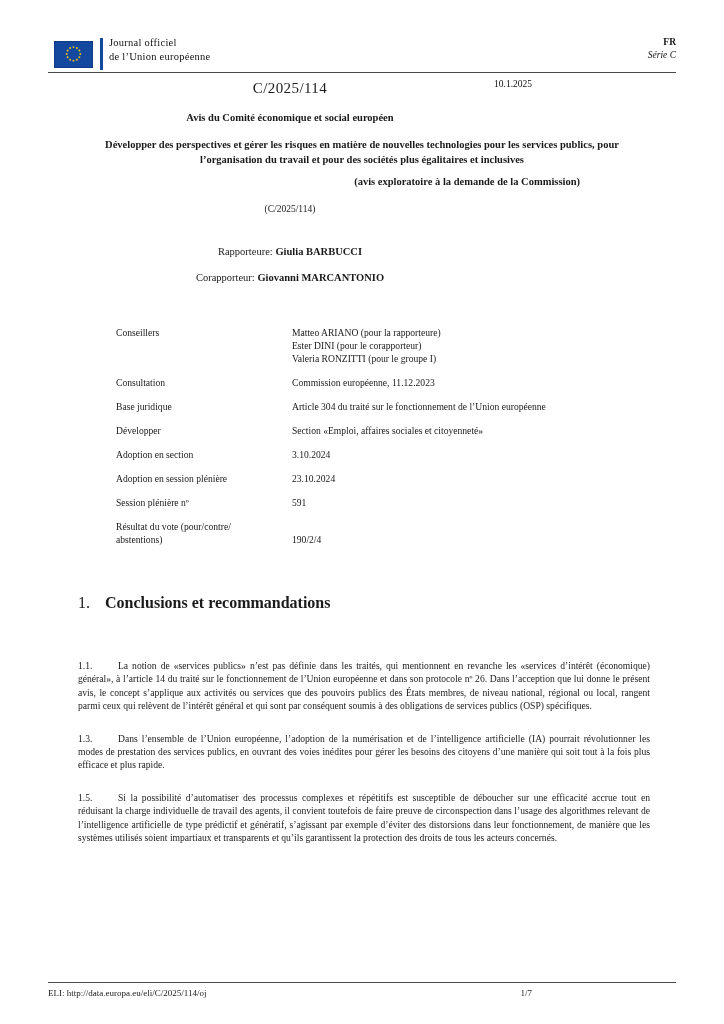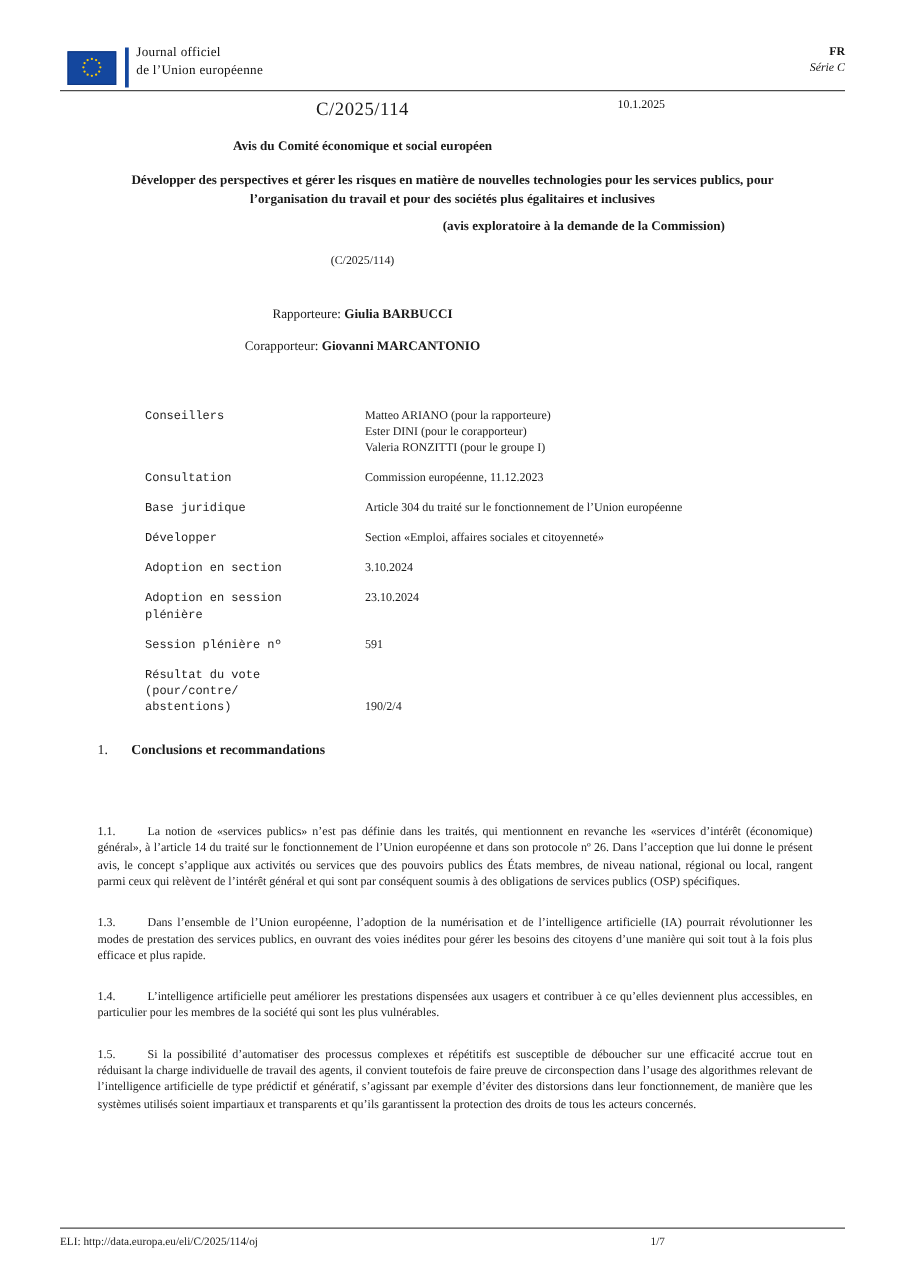--- a/index.html
+++ b/index.html
@@ -159,32 +159,31 @@
   .meta-row {
     display: flex;
     align-items: flex-start;
     margin-bottom: 11px;
   }
   .meta-label {
     width: 176px;
     flex: 0 0 176px;
     padding-right: 24px;
     box-sizing: border-box;
-    font-family: Liberation Mono, monospace;
   }
   .meta-value { flex: 1 1 auto; }
   .meta-value div { white-space: nowrap; }
   .meta-row.vote .meta-value { align-self: flex-end; padding-top: 13px; }
 
   
   .section-head {
     position: absolute;
     left: 78px;
     top: 594px;
-    font-size: 11px;
+    font-size: 16px;
   }
   .section-num {
     display: inline-block;
     width: 27px;
   }
   .section-title { font-weight: bold; }
 
   
   .body {
     position: absolute;
@@ -357,23 +356,20 @@
 
     <p class="para">
       <span class="pnum">1.1.</span><span>La notion de «services publics» n’est pas définie dans les traités, qui mentionnent en revanche les «services d’intérêt (économique) général», à l’article 14 du traité sur le fonctionnement de l’Union européenne et dans son protocole nº 26. Dans l’acception que lui donne le présent avis, le concept s’applique aux activités ou services que des pouvoirs publics des États membres, de niveau national, régional ou local, rangent parmi ceux qui relèvent de l’intérêt général et qui sont par conséquent soumis à des obligations de services publics (OSP) spécifiques.</span>
     </p>
 
 
     <p class="para">
       <span class="pnum">1.3.</span><span>Dans l’ensemble de l’Union européenne, l’adoption de la numérisation et de l’intelligence artificielle (IA) pourrait révolutionner les modes de prestation des services publics, en ouvrant des voies inédites pour gérer les besoins des citoyens d’une manière qui soit tout à la fois plus efficace et plus rapide.</span>
     </p>
 
-    <p class="para">
-      <span class="pnum">1.4.</span><span>L’intelligence artificielle peut améliorer les prestations dispensées aux usagers et contribuer à ce qu’elles deviennent plus accessibles, en particulier pour les membres de la société qui sont les plus vulnérables.</span>
-    </p>
 
     <p class="para">
       <span class="pnum">1.5.</span><span>Si la possibilité d’automatiser des processus complexes et répétitifs est susceptible de déboucher sur une efficacité accrue tout en réduisant la charge individuelle de travail des agents, il convient toutefois de faire preuve de circonspection dans l’usage des algorithmes relevant de l’intelligence artificielle de type prédictif et génératif, s’agissant par exemple d’éviter des distorsions dans leur fonctionnement, de manière que les systèmes utilisés soient impartiaux et transparents et qu’ils garantissent la protection des droits de tous les acteurs concernés.</span>
     </p>
 
   </div>
 
   <div class="rule-bottom"></div>
   <div class="footer-eli">ELI: http://data.europa.eu/eli/C/2025/114/oj</div>
   <div class="footer-page">1/7</div>

